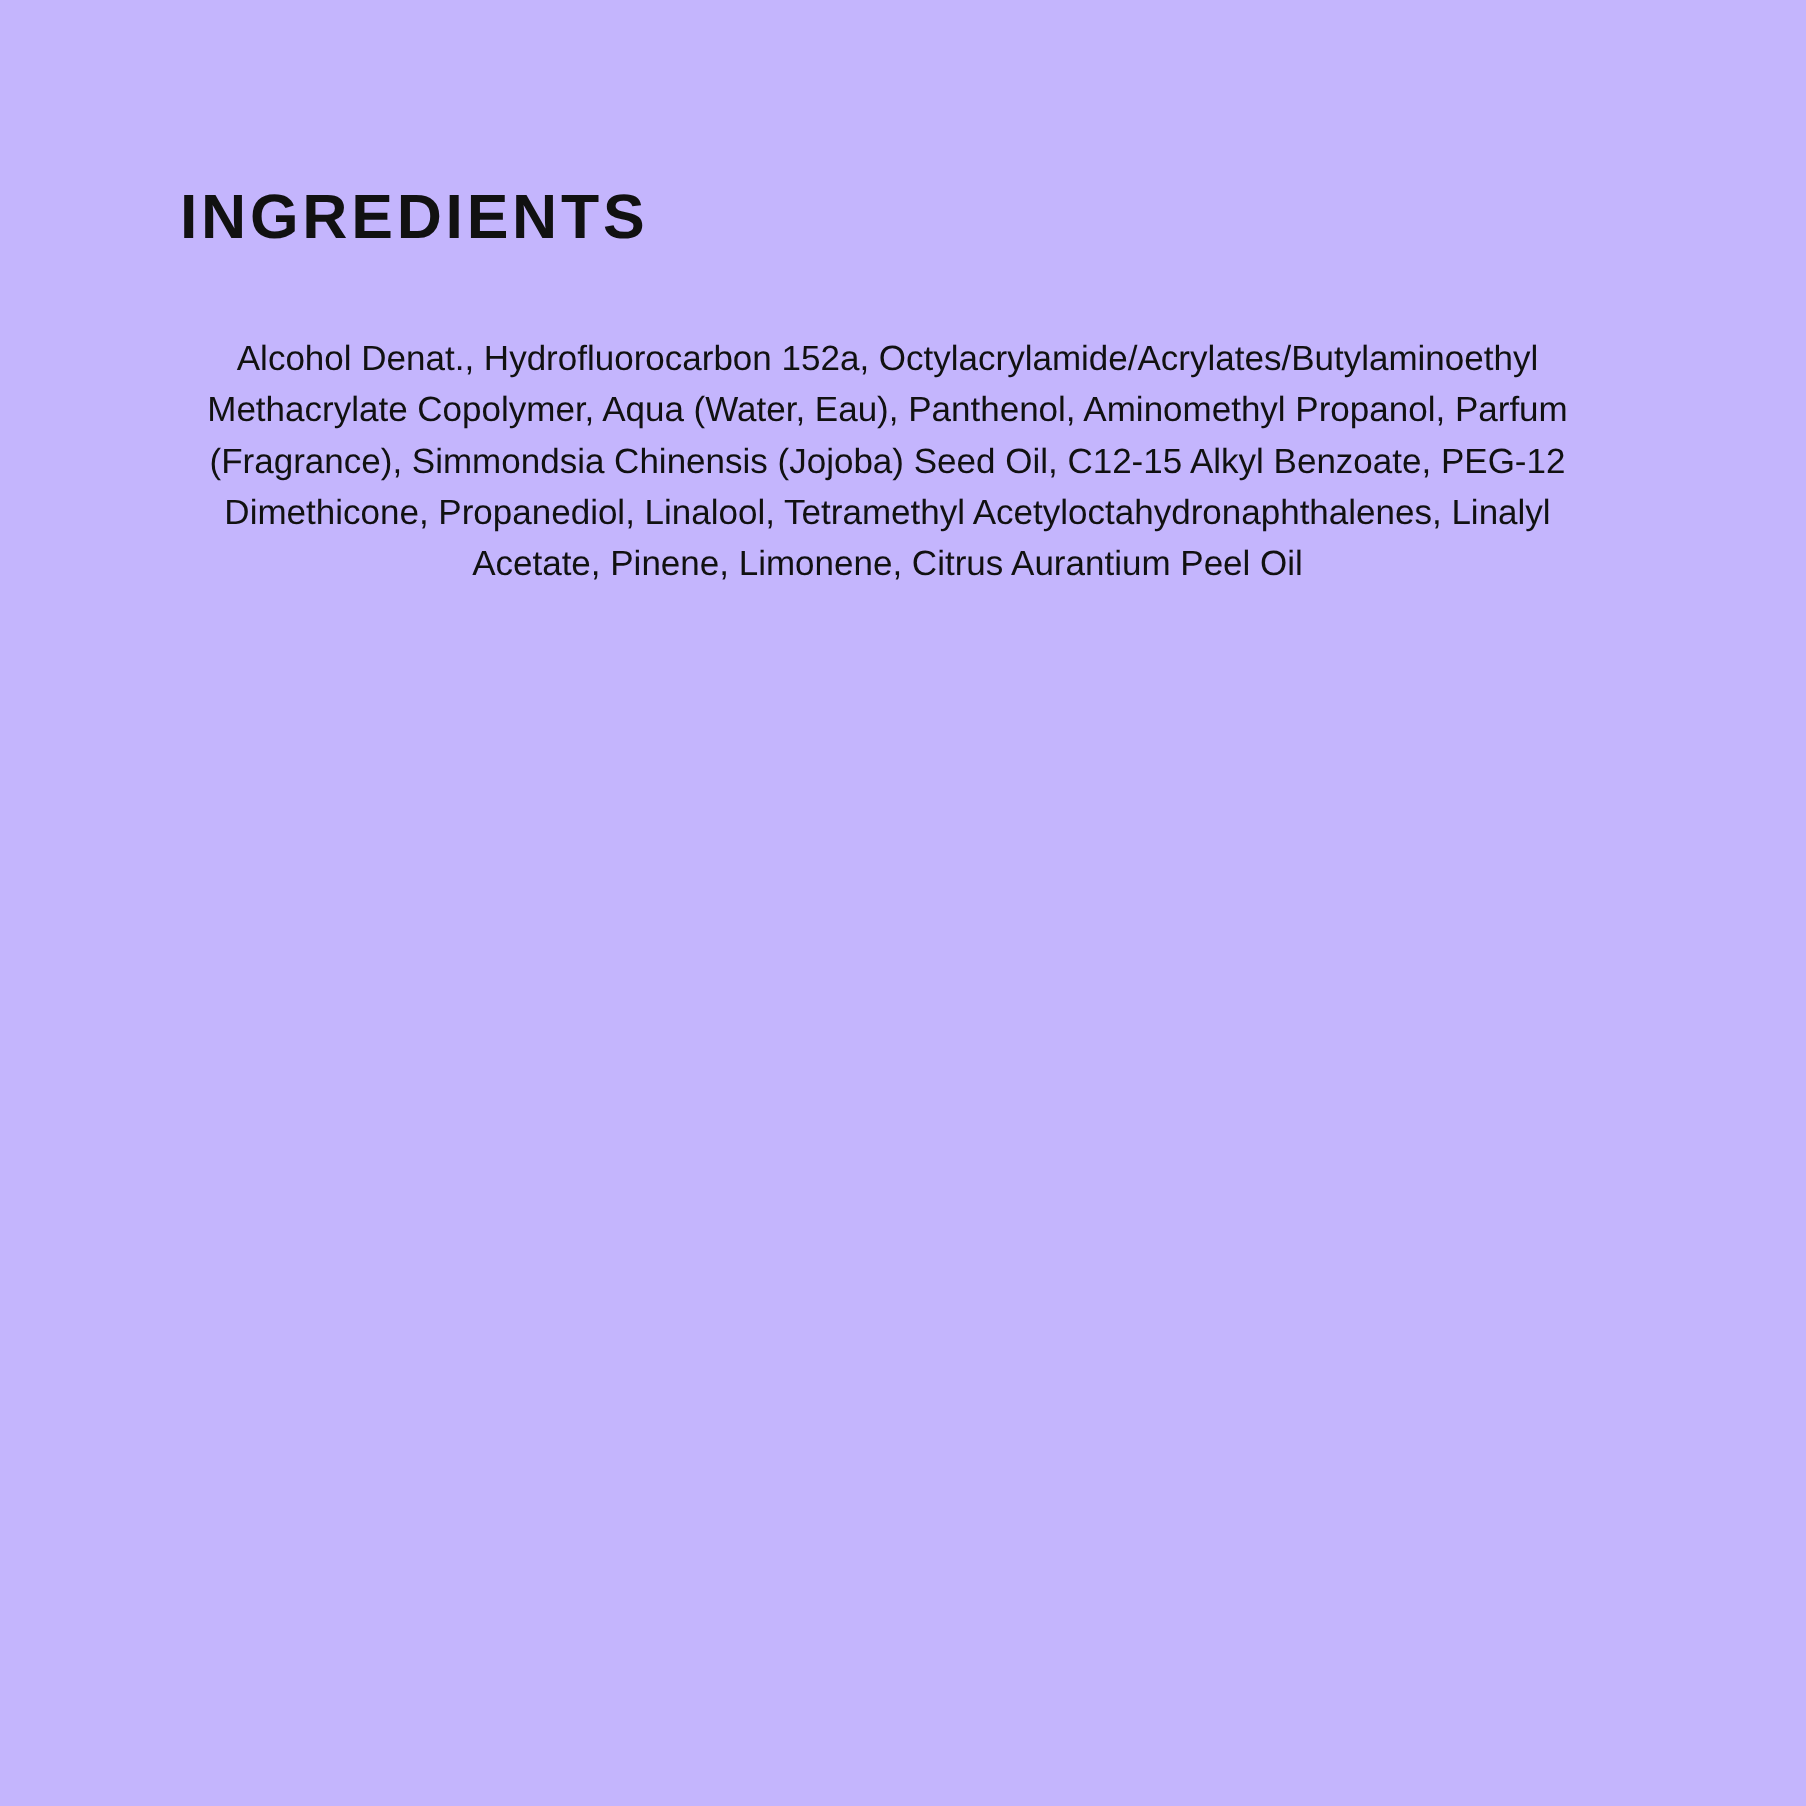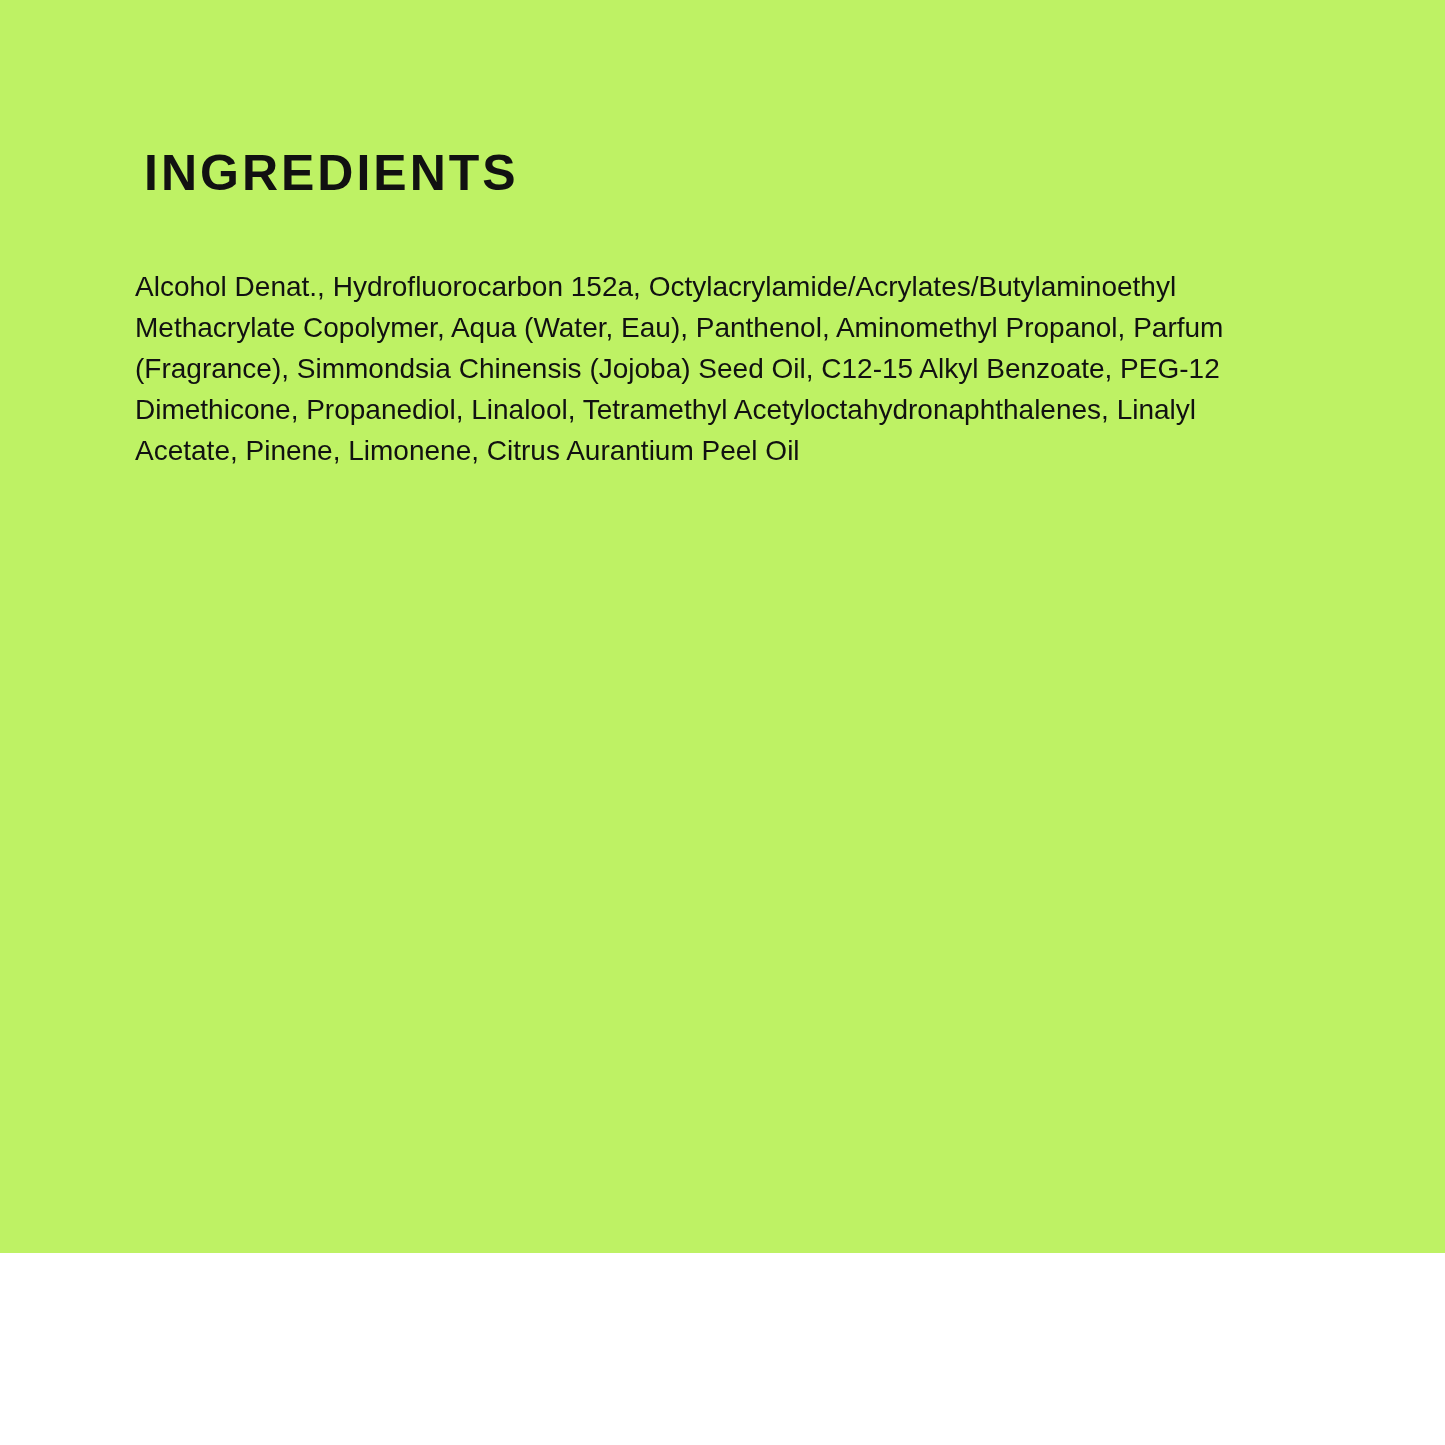--- a/index.html
+++ b/index.html
@@ -3,22 +3,22 @@
 <meta charset="utf-8">
 <style>
   html, body {
     margin: 0;
     padding: 0;
     background: #ffffff;
   }
   .page {
     position: relative;
     width: 1445px;
-    height: 1253px;
-    background: #bef264;
+    height: 1445px;
+    background: #c4b5fd;
     font-family: "Liberation Sans", "DejaVu Sans", sans-serif;
     color: #111111;
     overflow: hidden;
   }
   .section-title {
     position: absolute;
     left: 144px;
     top: 146px;
     margin: 0;
     font-size: 50px;
@@ -30,20 +30,21 @@
   .ingredients-text {
     position: absolute;
     left: 135px;
     top: 266px;
     width: 1150px;
     margin: 0;
     font-size: 28px;
     font-weight: 400;
     line-height: 41px;
     color: #111111;
+    text-align: center;
   }
 </style>
 </head>
 <body>
 
 <div class="page">
   <h2 class="section-title">INGREDIENTS</h2>
   <p class="ingredients-text">Alcohol Denat., Hydrofluorocarbon 152a, Octylacrylamide/Acrylates/Butylaminoethyl Methacrylate Copolymer, Aqua (Water, Eau), Panthenol, Aminomethyl Propanol, Parfum (Fragrance), Simmondsia Chinensis (Jojoba) Seed Oil, C12-15 Alkyl Benzoate, PEG-12 Dimethicone, Propanediol, Linalool, Tetramethyl Acetyloctahydronaphthalenes, Linalyl Acetate, Pinene, Limonene, Citrus Aurantium Peel Oil</p>
 </div>
 

